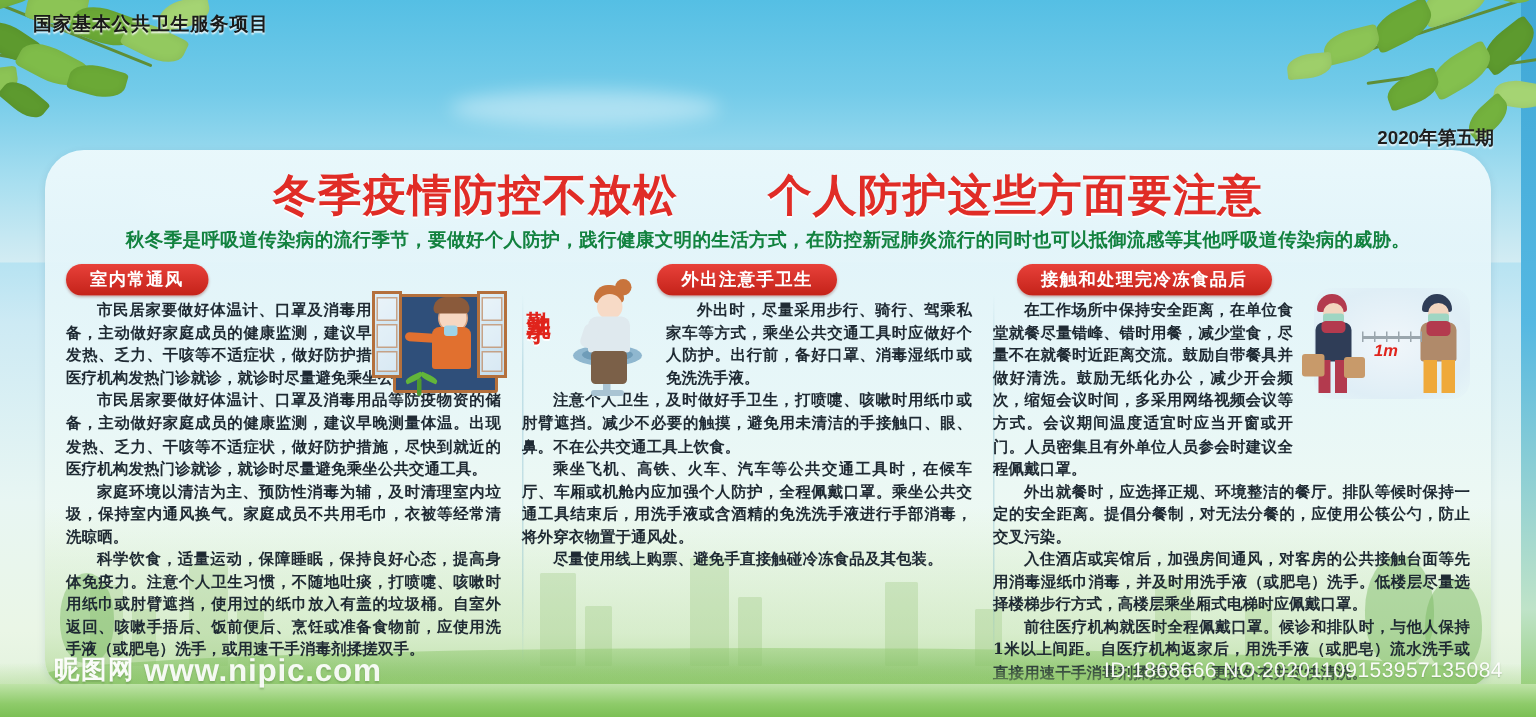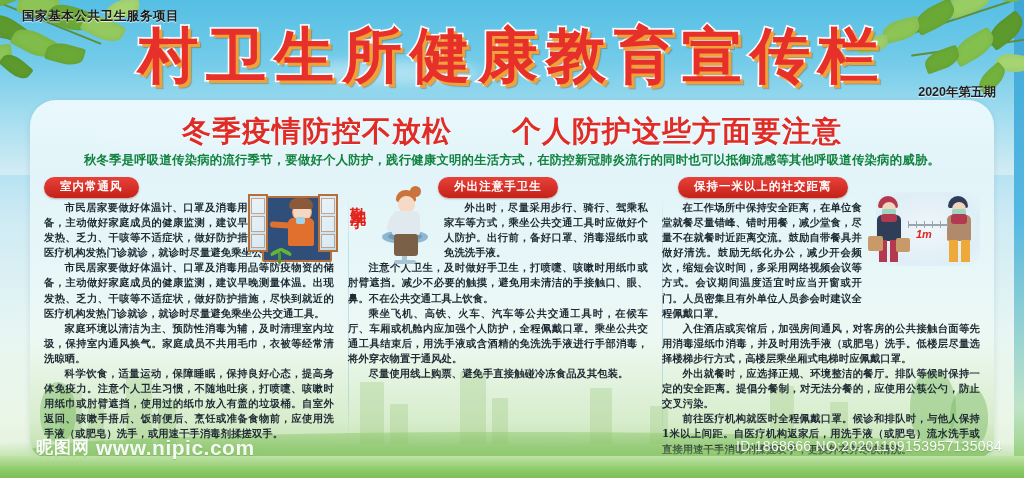--- a/index.html
+++ b/index.html
@@ -343,21 +343,20 @@
     <div class="leaf" style="right:110px; top:34px; width:38px; height:20px; background:#8cc455; transform:rotate(-14deg);"></div>
     <div class="leaf" style="right:4px;   top:34px; width:40px; height:21px; background:#5d9a2e; transform:rotate(-38deg);"></div>
     <div class="leaf" style="right:34px;  top:50px; width:44px; height:22px; background:#84c04e; transform:rotate(-30deg);"></div>
     <div class="leaf" style="right:70px;  top:64px; width:36px; height:19px; background:#6ba936; transform:rotate(-20deg);"></div>
     <div class="leaf" style="right:0px;   top:68px; width:34px; height:18px; background:#a5d473; transform:rotate(10deg);"></div>
     <div class="leaf" style="right:22px;  top:84px; width:32px; height:17px; background:#74b23e; transform:rotate(-42deg);"></div>
     <div class="leaf" style="right:142px; top:50px; width:30px; height:16px; background:#9ecf6a; transform:rotate(-6deg);"></div>
   </div>
 
   <div class="project-tag">国家基本公共卫生服务项目</div>
-  <div class="main-title">村卫生所健康教育宣传栏</div>
   <div class="issue">2020年第五期</div>
 
   <div class="panel">
 
     <div class="panel-city"></div>
     <div class="bldg" style="left:30px;  width:22px; height:54px;"></div>
     <div class="bldg" style="left:58px;  width:16px; height:38px;"></div>
     <div class="bldg" style="left:96px;  width:26px; height:68px;"></div>
     <div class="bldg" style="left:128px; width:18px; height:44px;"></div>
     <div class="bldg" style="left:330px; width:24px; height:62px;"></div>
@@ -452,21 +451,21 @@
 
           
 
           
 
         </div>
       </div>
 
       <div class="col col-3">
         <div class="badge-row" style="padding-left:16px;">
-          <span class="badge">保持一米以上的社交距离</span>
+          <span class="badge">接触和处理完冷冻食品后</span>
         </div>
 
         <div class="illus" style="right:-6px; top:14px; width:124px; height:84px;">
           <div style="position:absolute; left:14px; top:2px; width:104px; height:74px; background:radial-gradient(ellipse at 50% 50%, #f0f6fa 0%, #dfeef6 70%, rgba(223,238,246,0) 100%); border-radius:12px;"></div>
 
           <div style="position:absolute; left:16px; top:6px;  width:20px; height:12px; background:#b33a4e; border-radius:10px 10px 2px 2px;"></div>
           <div class="person-head" style="left:20px; top:12px; width:14px; height:14px; background:#f2d5bf;"></div>
           <div style="position:absolute; left:20px; top:19px; width:14px; height:7px; background:#9fd6c3; border-radius:2px;"></div>
           <div style="position:absolute; left:15px; top:25px; width:24px; height:26px; background:#2f3d57; border-radius:5px 5px 2px 2px;"></div>
           <div style="position:absolute; left:19px; top:24px; width:16px; height:8px; background:#b33a4e; border-radius:3px;"></div>
@@ -489,22 +488,22 @@
             <div class="ruler-tick" style="left:16px;"></div>
             <div class="ruler-tick" style="left:24px;"></div>
             <div class="ruler-tick" style="left:32px;"></div>
             <div class="ruler-tick" style="left:39px;"></div>
           </div>
           <div class="m-label" style="left:54px; top:38px;">1m</div>
         </div>
 
         <div class="body-text" style="margin-top:4px;">
           <p style="padding-right:118px;">在工作场所中保持安全距离，在单位食堂就餐尽量错峰、错时用餐，减少堂食，尽量不在就餐时近距离交流。鼓励自带餐具并做好清洗。鼓励无纸化办公，减少开会频次，缩短会议时间，多采用网络视频会议等方式。会议期间温度适宜时应当开窗或开门。人员密集且有外单位人员参会时建议全程佩戴口罩。</p>
+          <p>外出就餐时，应选择正规、环境整洁的餐厅。排队等候时保持一定的安全距离。提倡分餐制，对无法分餐的，应使用公筷公勺，防止交叉污染。</p>
           <p>入住酒店或宾馆后，加强房间通风，对客房的公共接触台面等先用消毒湿纸巾消毒，并及时用洗手液（或肥皂）洗手。低楼层尽量选择楼梯步行方式，高楼层乘坐厢式电梯时应佩戴口罩。</p>
-          <p>外出就餐时，应选择正规、环境整洁的餐厅。排队等候时保持一定的安全距离。提倡分餐制，对无法分餐的，应使用公筷公勺，防止交叉污染。</p>
           <p>前往医疗机构就医时全程佩戴口罩。候诊和排队时，与他人保持1米以上间距。自医疗机构返家后，用洗手液（或肥皂）流水洗手或直接用速干手消毒剂揉搓双手，更换外衣并尽快清洗。</p>
           <p>选购冷冻食品时，避免手直接触碰冷冻食品及其包装。购买冷冻食品回家后，可用75%酒精对冷冻食品及包装表面进行消毒。储存此类物品前，做好独立封闭包装。接触和处理完冷冻食品后，立即洗手消毒。做好食品处理工作，加工前认真清洗并防止水花飞溅，食物煮熟煮透，加工存放保证生熟食分开，烹饪加工完成后对台面厨具进行清洁消毒，食物处理过程中避免用未清洁的手接触口、眼、鼻。</p>
         </div>
       </div>
 
     </div>
   </div>
 
   <div class="bottom-grass"></div>
   <div class="bottom-band"></div>

